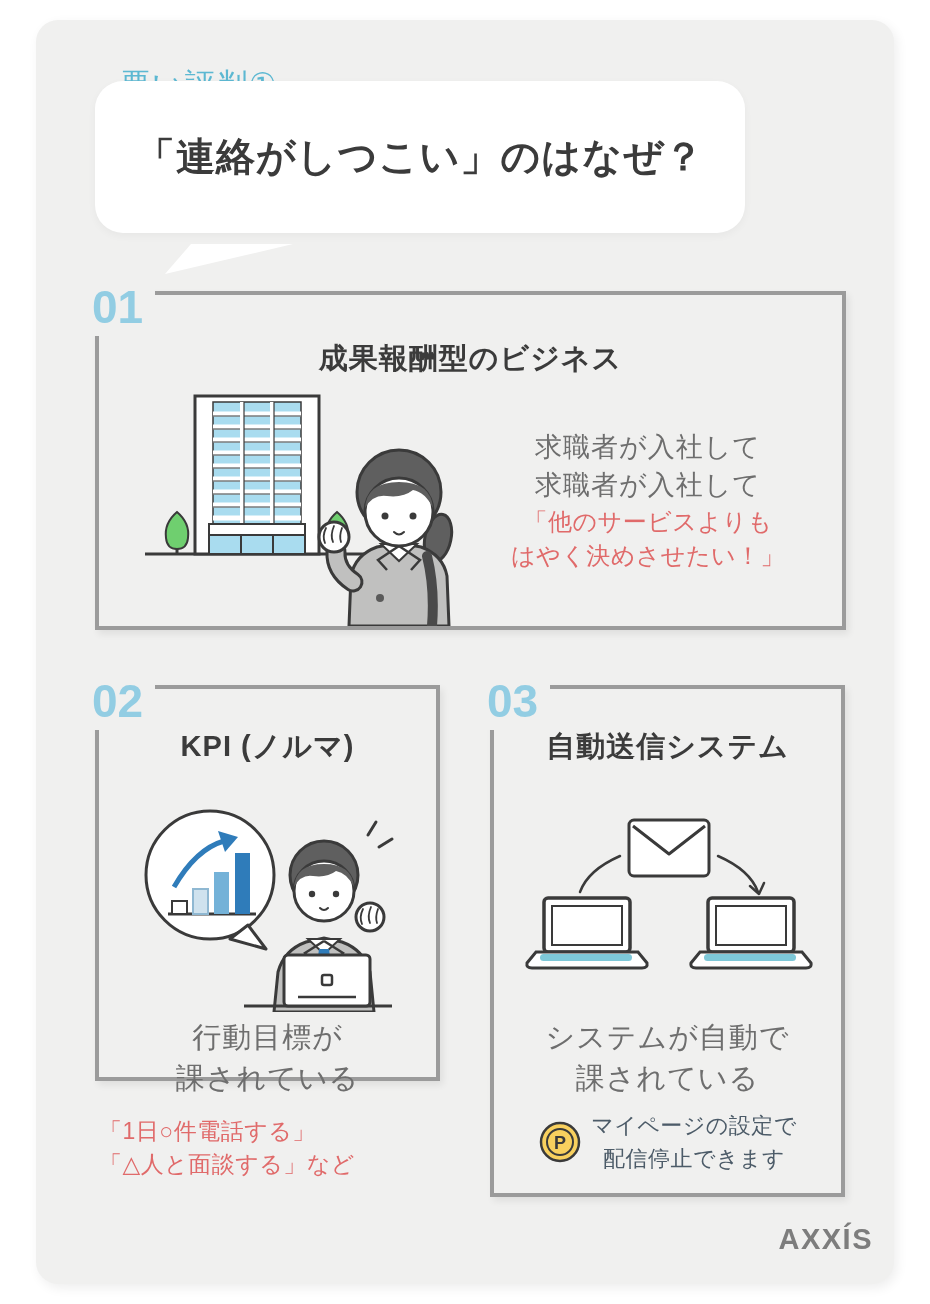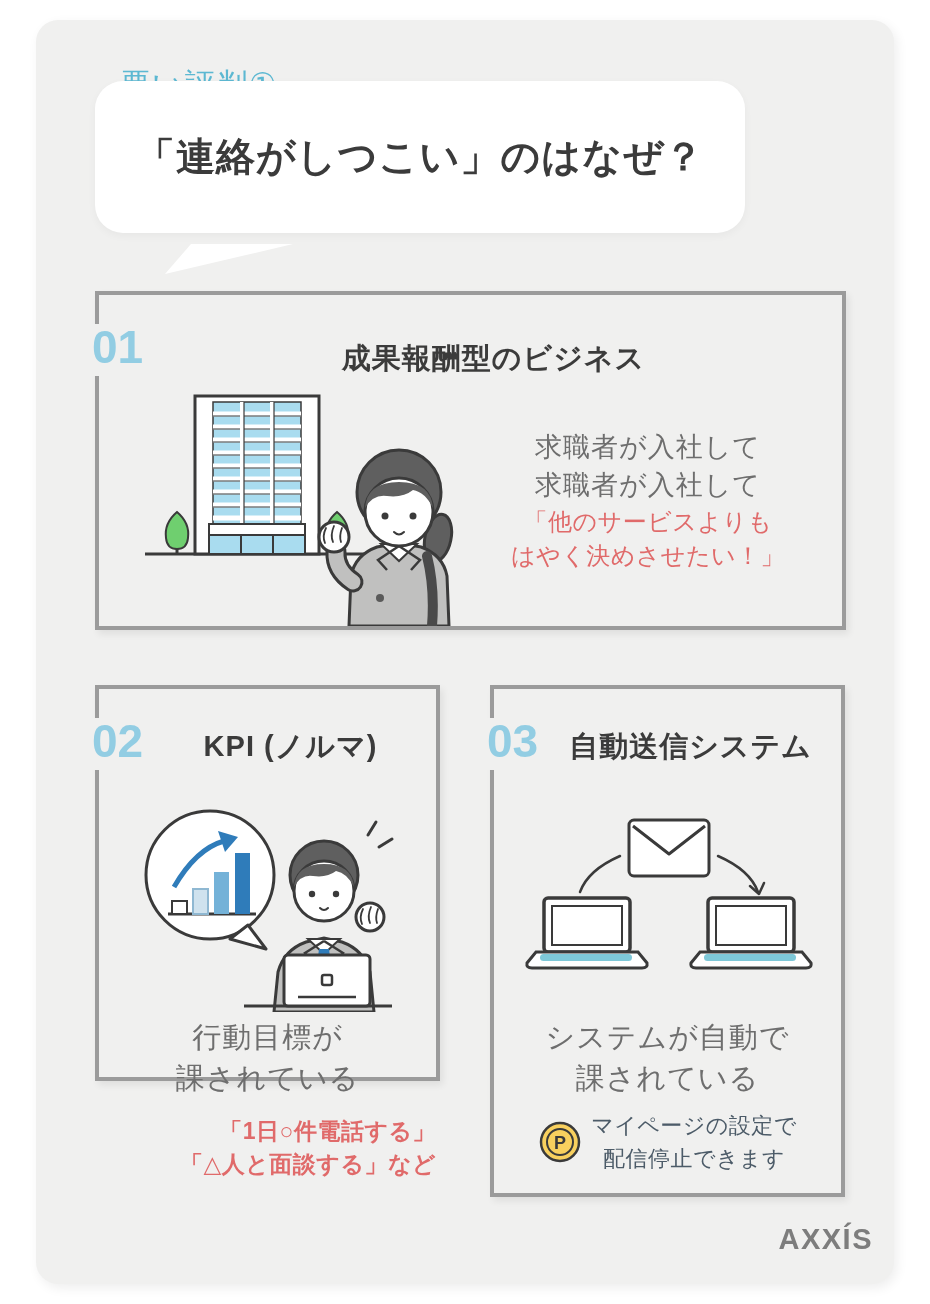--- a/index.html
+++ b/index.html
@@ -22,41 +22,41 @@
   .bubble-tail { position:absolute; left:127px; top:224px; width:132px; height:32px; }
 
   .box { position:absolute; border:4px solid #9b9b9b; background:#f0f0ef;
     box-shadow:3px 4px 7px rgba(0,0,0,0.07); }
   .box1 { left:59px; top:271px; width:751px; height:339px; }
   .box2 { left:59px; top:665px; width:345px; height:396px; }
   .box3 { left:454px; top:665px; width:355px; height:512px; }
 
   .num { position:absolute; top:-11px; left:-9px; background:#f0f0ef;
     font-size:46px; font-weight:800; color:#92cde3; line-height:1;
-    padding:0 12px 6px 2px;margin-top:40px; }
+    padding:0 12px 6px 2px; }
 
   .box-title { position:absolute; left:0; width:100%; text-align:center;
-    font-size:29px; font-weight:800; color:#3b3b3b; letter-spacing:1px;margin-left:23px; }
+    font-size:29px; font-weight:800; color:#3b3b3b; letter-spacing:1px; }
   .box1 .box-title { top:44px; }
   .box2 .box-title, .box3 .box-title { top:38px; }
 
   .illu1 { position:absolute; left:38px; bottom:0; width:350px; height:240px; }
   .illu2 { position:absolute; left:33px; top:108px; width:270px; height:215px; }
   .illu3 { position:absolute; left:20px; top:127px; width:310px; height:175px; }
 
   .col1 { position:absolute; right:22px; top:134px; width:344px; text-align:center; }
   .body-text { font-size:27px; color:#6e6e6e; line-height:1.4; letter-spacing:1px; }
   .body-text span, .quote-text span, .note-lines span { display:block; }
   .quote-text { font-size:24px; color:#e06a6a; line-height:1.45; letter-spacing:0.5px; }
   .col1 .quote-text { }
 
   .body2 { position:absolute; left:0; width:100%; top:328px; text-align:center;
     font-size:29px; }
-  .quote2 { position:absolute; left:0; width:100%; top:426px; text-align:right;
-    font-size:23px;font-weight:bold; }
+  .quote2 { position:absolute; left:0; width:100%; top:426px; text-align:left;
+    font-size:23px; }
 
   .note { position:absolute; left:0; top:420px; width:100%;
     display:flex; align-items:center; justify-content:center; gap:9px; }
   .coin { width:44px; height:44px; flex:0 0 auto; }
   .note-lines { font-size:22px; color:#4c5b68; line-height:1.5;
     text-align:center; letter-spacing:0.5px; }
 
   .logo { position:absolute; right:21px; bottom:28px; font-size:29px;
     font-weight:800; color:#7d7d7d; letter-spacing:1.5px; }
 </style>

